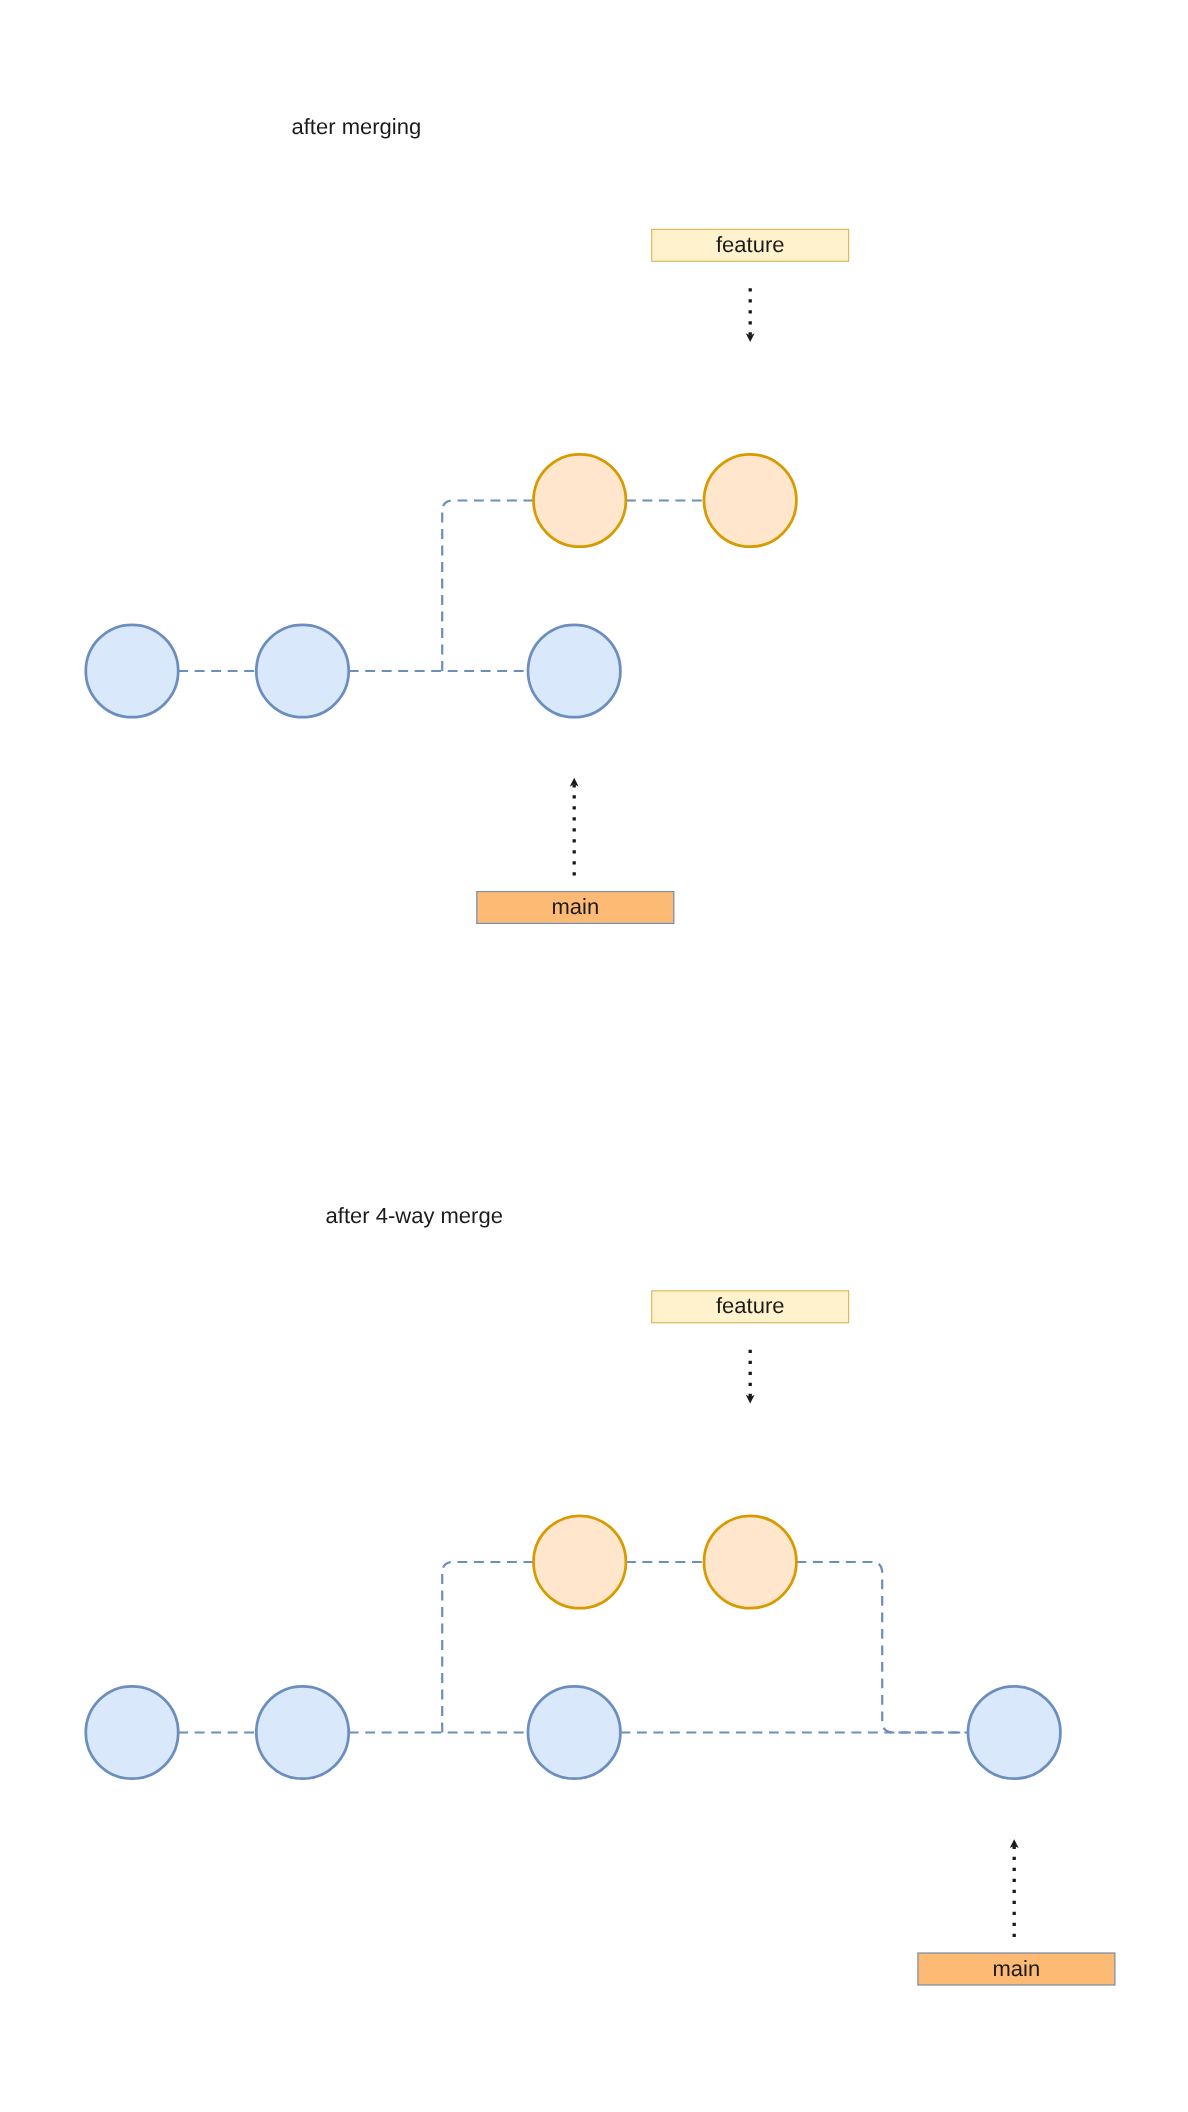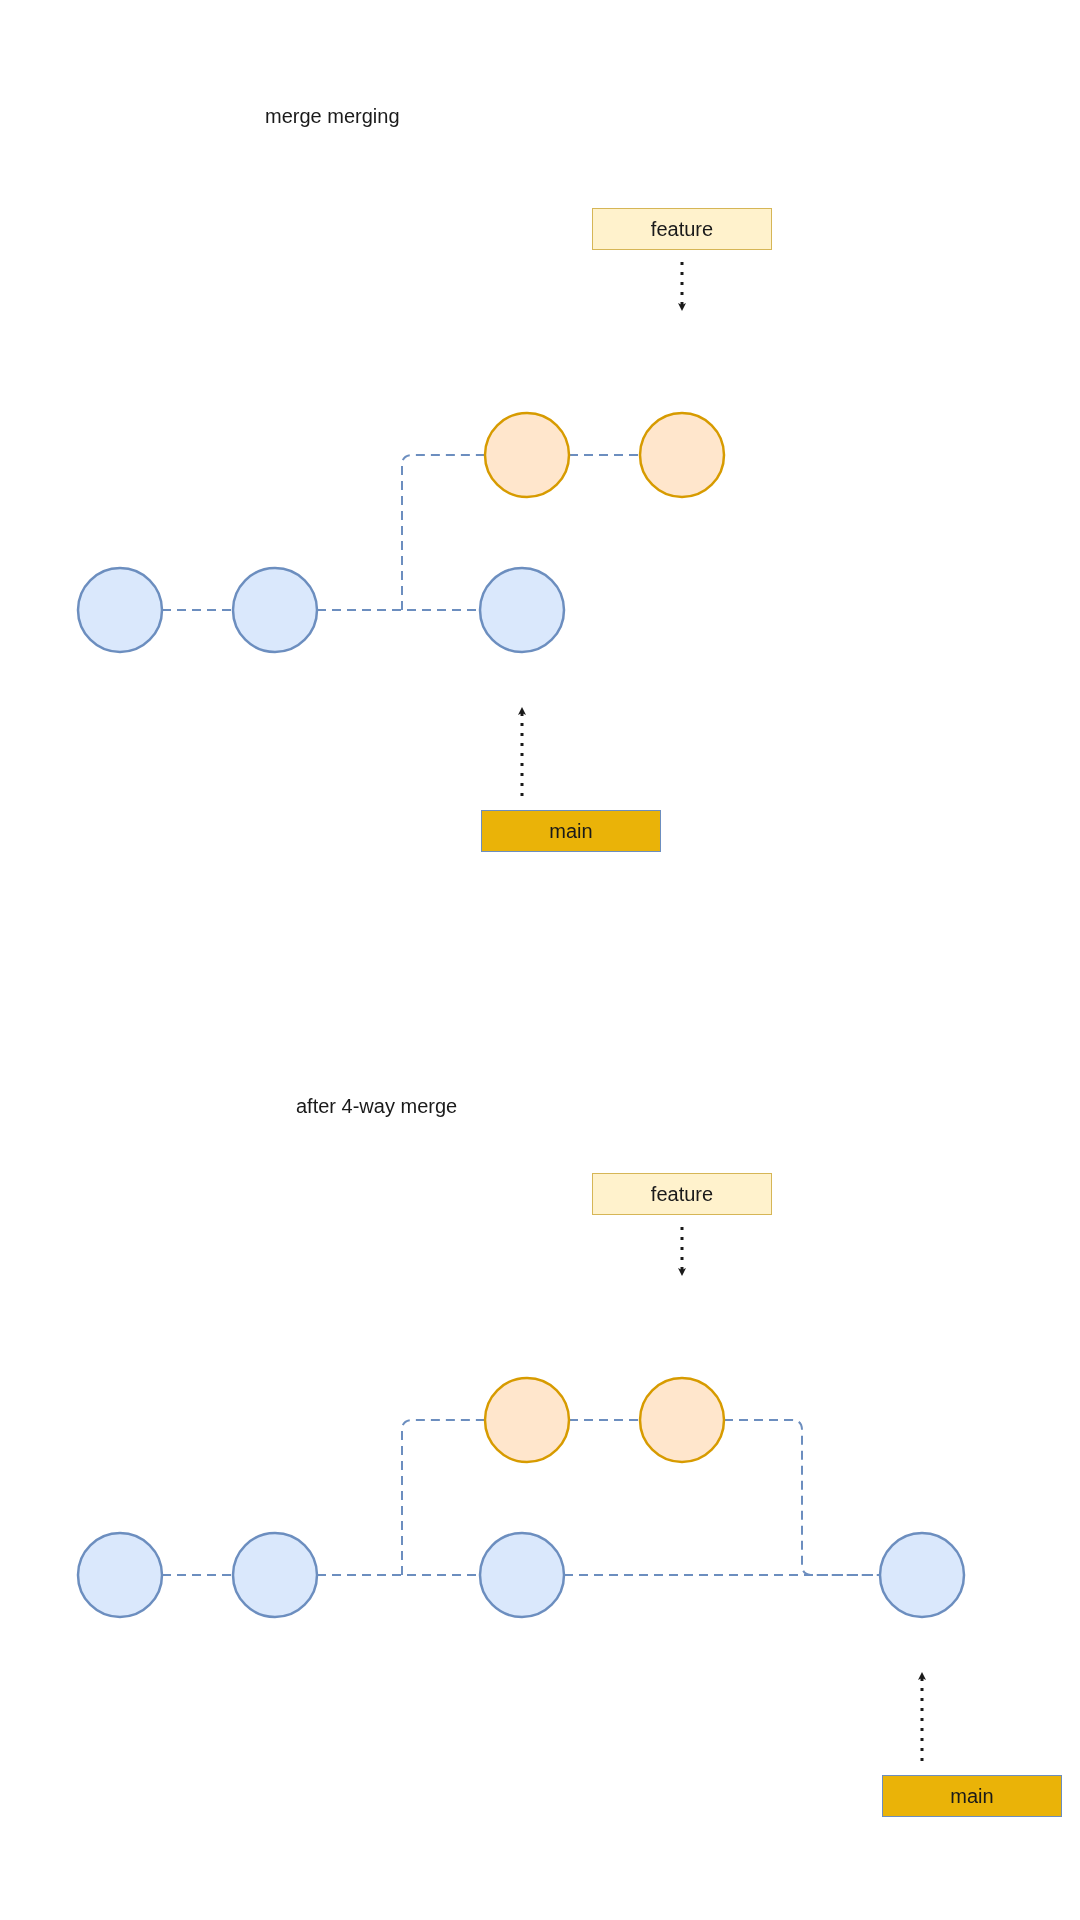--- a/index.html
+++ b/index.html
@@ -36,30 +36,29 @@
   .tag-box {
     position: absolute;
     box-sizing: border-box;
     display: flex;
     align-items: center;
     justify-content: center;
     font-size: 20px;
     color: #1a1a1a;
     font-family: "Liberation Sans", sans-serif;
     width: 180px;
-    height: 42px;
+    height: 30px;
   }
   .tag-feature {
     background: #fff2cc;
     border: 1.5px solid #d6b656;
   }
   .tag-main {
-    background: #eab308;
+    background: #fdba74;
     border: 1.5px solid #6c8ebf;
-    margin-left: 48px;
   }
 </style>
 </head>
 <body>
 
 <div id="canvas">
 
   <svg class="diagram-layer" viewBox="0 0 1080 1920" xmlns="http://www.w3.org/2000/svg">
     <defs>
       <marker id="arrow-down" markerWidth="10" markerHeight="10" refX="5" refY="8" orient="0" markerUnits="userSpaceOnUse">
@@ -95,21 +94,21 @@
         <circle cx="682" cy="455" r="42" fill="#ffe6cc" stroke="#d79b00" stroke-width="2.5"></circle>
         <circle cx="120" cy="1575" r="42" fill="#dae8fc" stroke="#6c8ebf" stroke-width="2.5"></circle>
         <circle cx="275" cy="1575" r="42" fill="#dae8fc" stroke="#6c8ebf" stroke-width="2.5"></circle>
         <circle cx="522" cy="1575" r="42" fill="#dae8fc" stroke="#6c8ebf" stroke-width="2.5"></circle>
         <circle cx="922" cy="1575" r="42" fill="#dae8fc" stroke="#6c8ebf" stroke-width="2.5"></circle>
         <circle cx="527" cy="1420" r="42" fill="#ffe6cc" stroke="#d79b00" stroke-width="2.5"></circle>
         <circle cx="682" cy="1420" r="42" fill="#ffe6cc" stroke="#d79b00" stroke-width="2.5"></circle>
       </g>
   </svg>
 
-  <div class="section-title" style="left:265px; top:105px;">merge merging</div>
+  <div class="section-title" style="left:265px; top:105px;">after merging</div>
 
   <div class="tag-box tag-feature" style="left:592px; top:208px;">feature</div>
 
   <div class="tag-box tag-main" style="left:433px; top:810px;">main</div>
 
   <div class="section-title" style="left:296px; top:1095px;">after 4-way merge</div>
 
   <div class="tag-box tag-feature" style="left:592px; top:1173px;">feature</div>
 
   <div class="tag-box tag-main" style="left:834px; top:1775px;">main</div>

